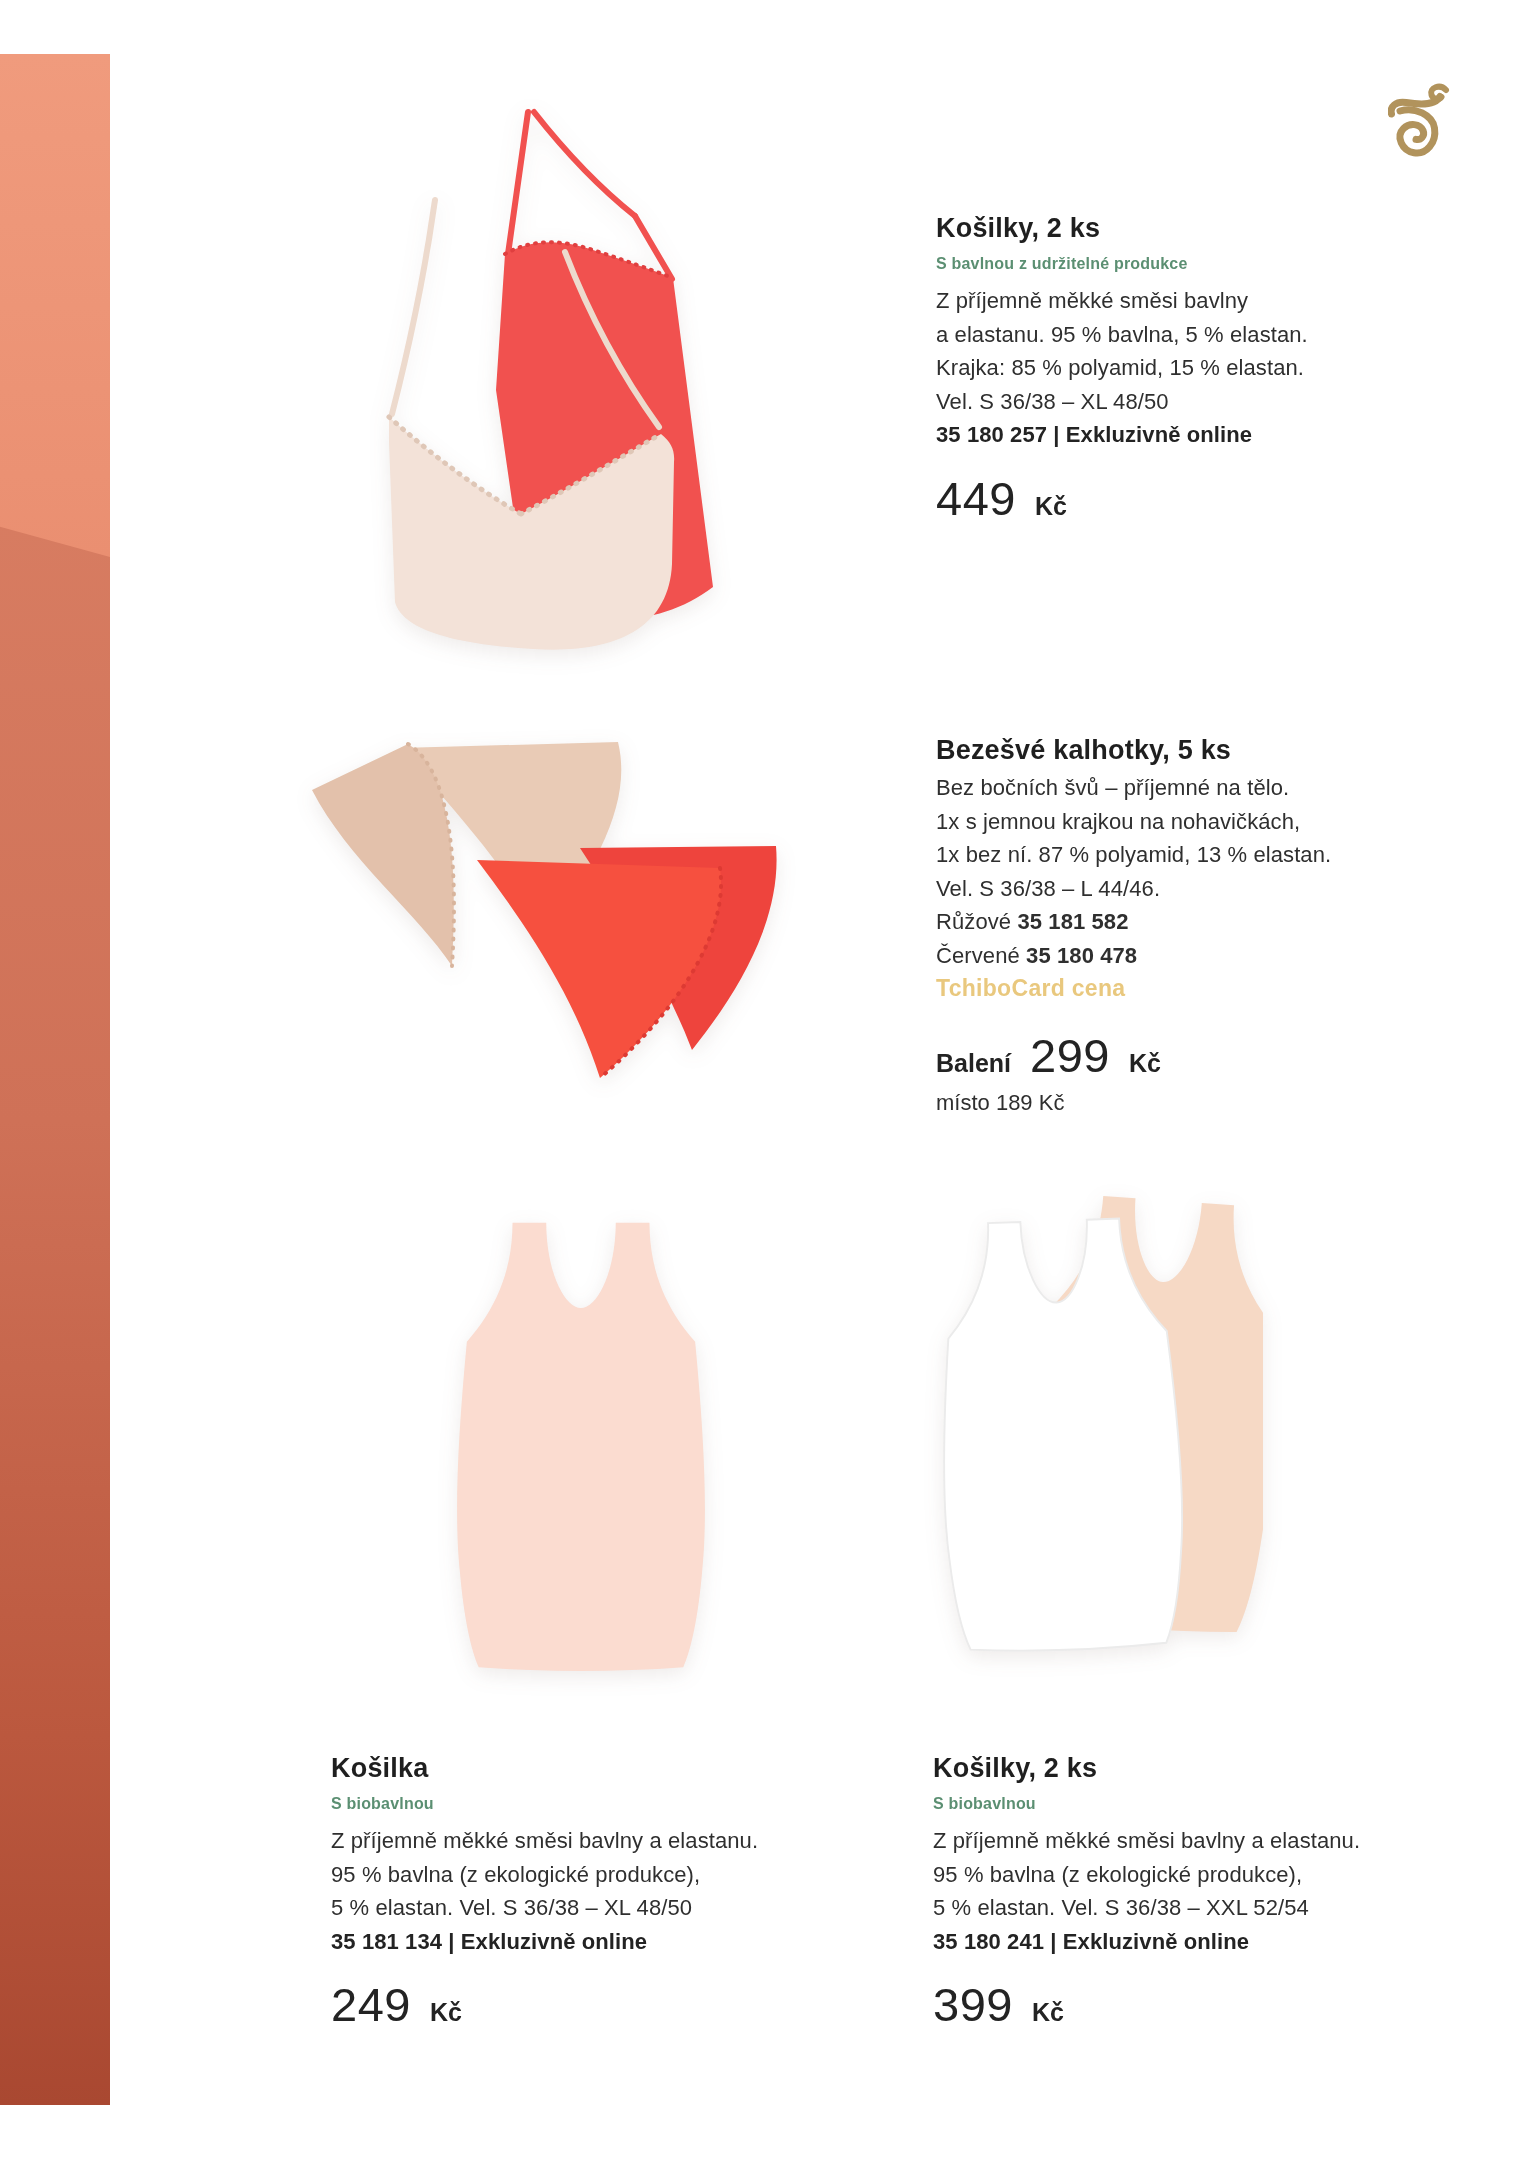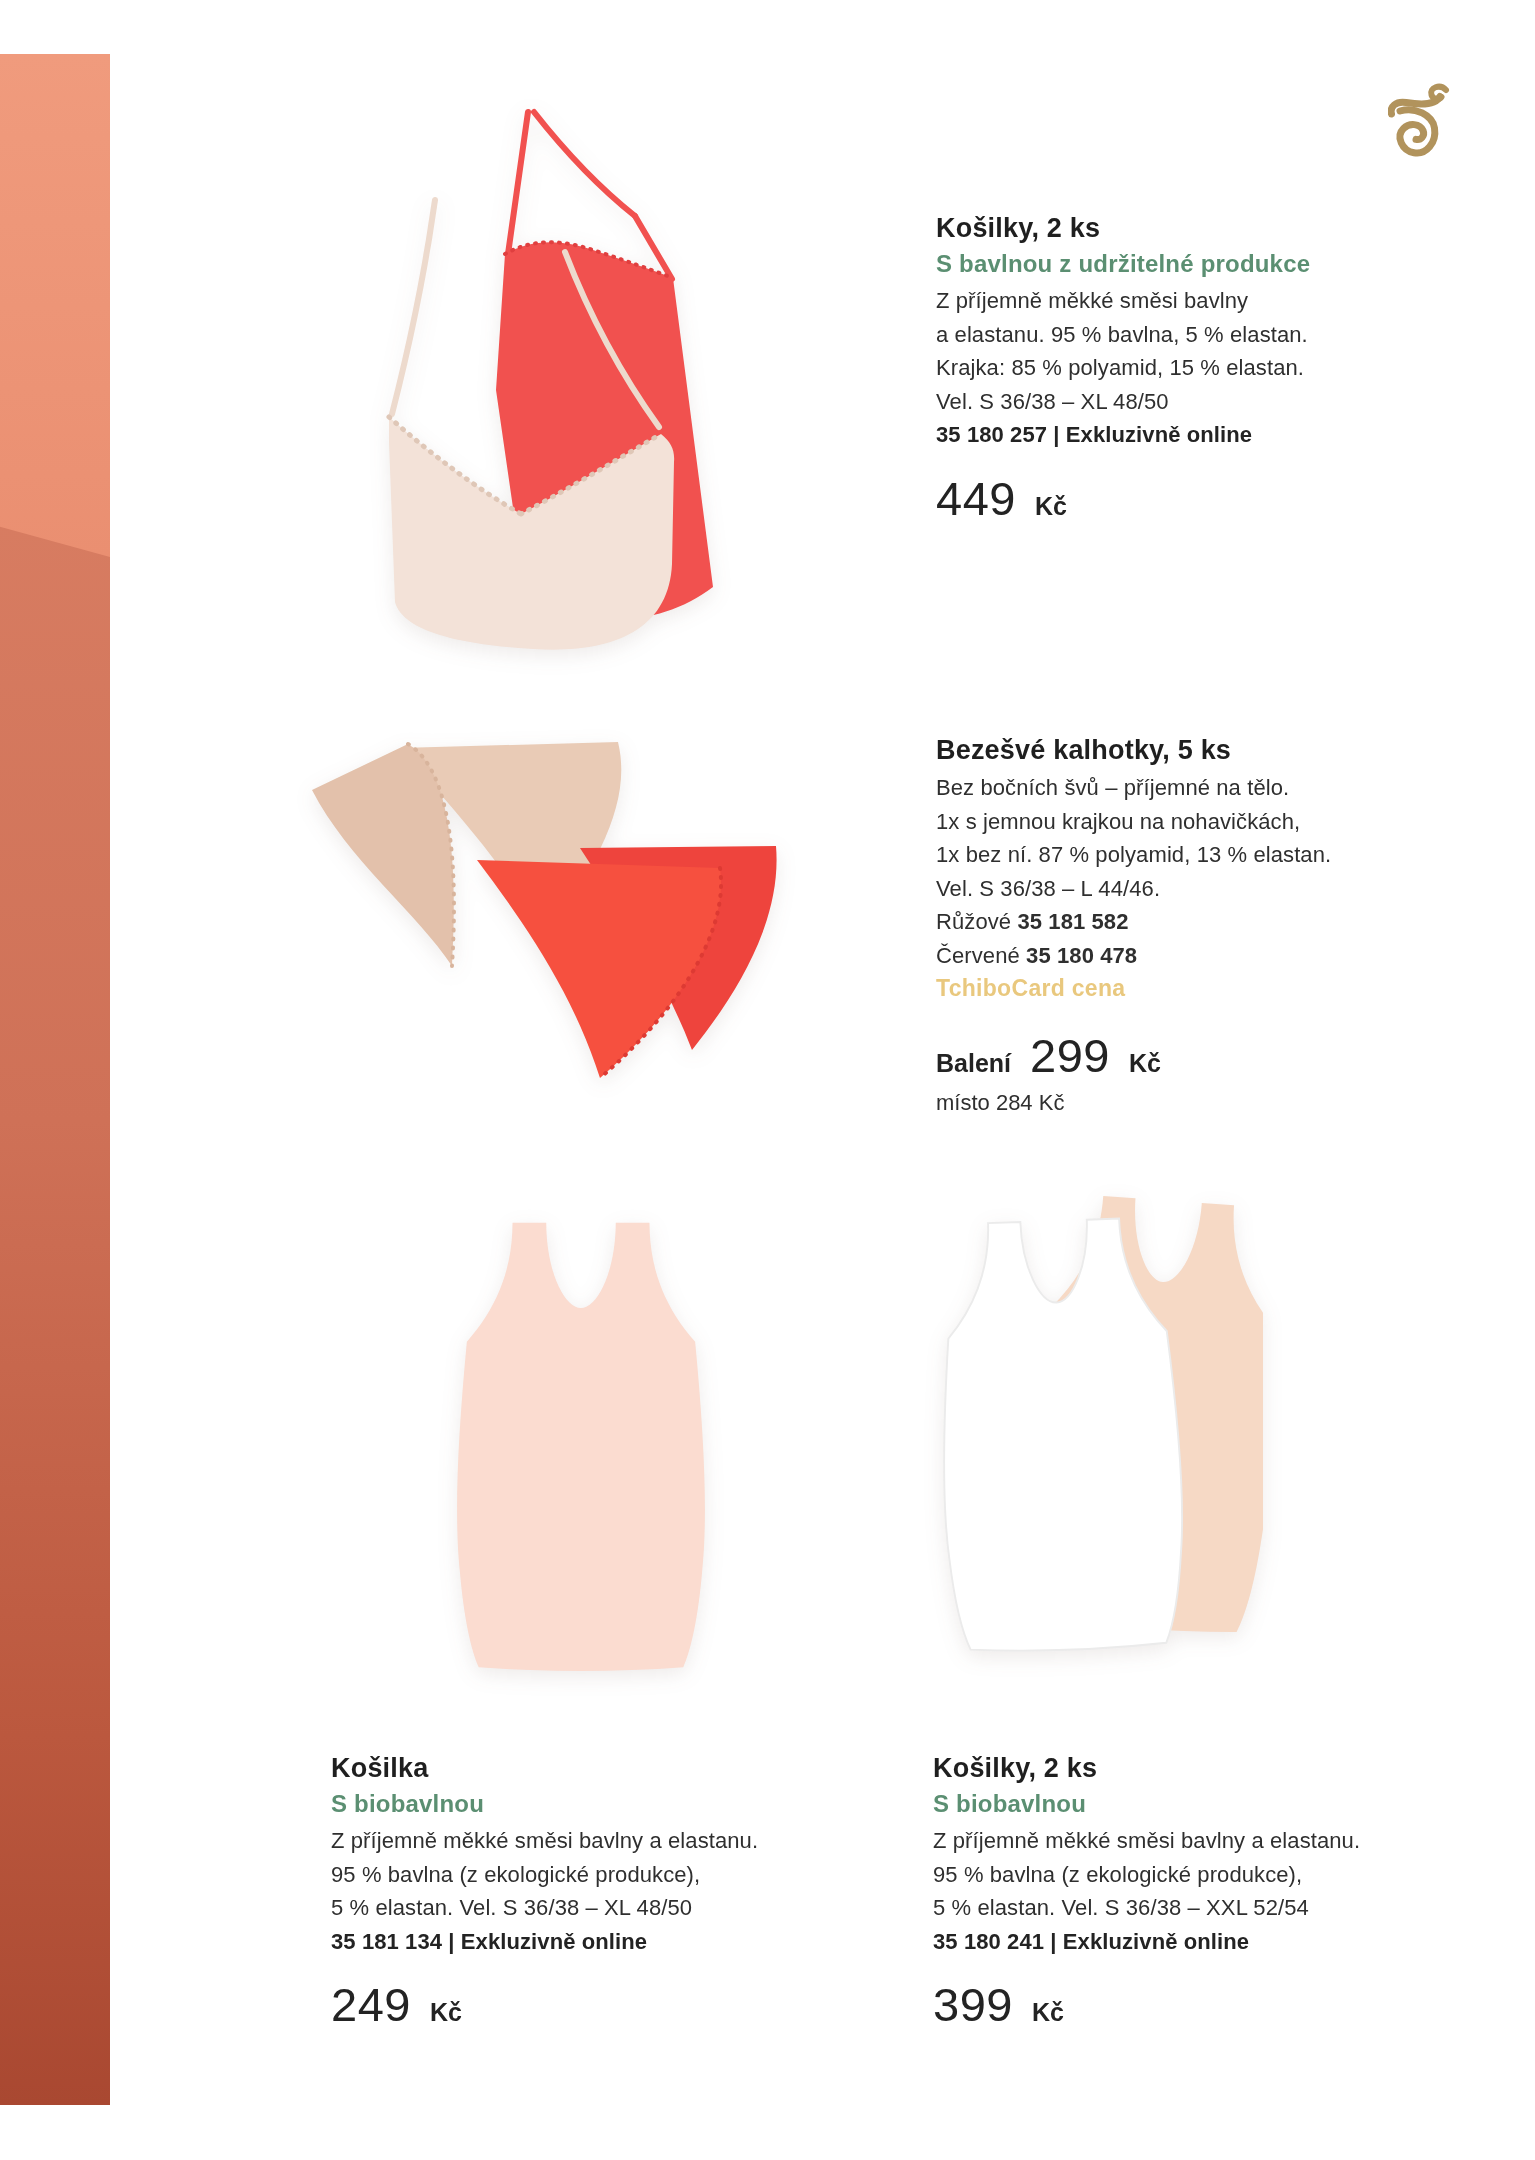--- a/index.html
+++ b/index.html
@@ -24,21 +24,21 @@
   .logo { position:absolute; left:1388px; top:80px; width:64px; height:84px; }
 
   
   .photo { position:absolute; }
   .photo svg { display:block; }
   .soft-shadow { filter:drop-shadow(0 6px 10px rgba(90,60,50,0.10)); }
 
   
   .tblock { position:absolute; width:500px; }
   .p-title   { font-size:27px; line-height:36px; font-weight:700; color:#1f1f1f; letter-spacing:.2px; }
-  .p-subtitle{ font-size:24px; line-height:35px; font-weight:700; color:#5b8f72; letter-spacing:.2px; }
+  .p-subtitle{ font-size:16px; line-height:35px; font-weight:700; color:#5b8f72; letter-spacing:.2px; }
   .p-desc    { margin-top:3px; }
   .p-line    { font-size:22px; line-height:33.5px; font-weight:400; color:#2f2f2f; letter-spacing:.1px; }
   .p-order   { font-size:22px; line-height:33.5px; font-weight:700; color:#232323; letter-spacing:.1px; }
   .b         { font-weight:700;margin-top:12px; }
   .loyalty   { font-size:23px; line-height:33px; font-weight:700; color:#e9c87e; letter-spacing:.3px; }
   .price-row { display:flex; align-items:baseline; gap:19px; margin-top:19px; }
   .price-prefix { font-size:25px; font-weight:700; color:#232323; }
   .price-num { font-size:47px; font-weight:400; color:#232323; letter-spacing:.5px; }
   .price-cur { font-size:25px; font-weight:700; color:#232323; }
   .old-price { font-size:22px; line-height:30px; margin-top:5px; color:#2f2f2f; }
@@ -141,21 +141,21 @@
         <span>Červené</span>
         <span class="b">35 180 478</span>
       </div>
       <div class="loyalty">TchiboCard cena</div>
     </div>
     <div class="price-row" style="margin-top:23px;">
       <span class="price-prefix">Balení</span>
       <span class="price-num">299</span>
       <span class="price-cur">Kč</span>
     </div>
-    <div class="old-price">místo 284 Kč</div>
+    <div class="old-price">místo 189 Kč</div>
   </div>
 
   <div class="tblock" style="left:331px; top:1750px; width:560px;">
     <div class="p-title">Košilka</div>
     <div class="p-subtitle">S biobavlnou</div>
     <div class="p-desc">
       <div class="p-line">Z příjemně měkké směsi bavlny a elastanu.</div>
       <div class="p-line">95 % bavlna (z ekologické produkce),</div>
       <div class="p-line">5 % elastan. Vel. S 36/38 – XL 48/50</div>
       <div class="p-order">35 181 134 | Exkluzivně online</div>

